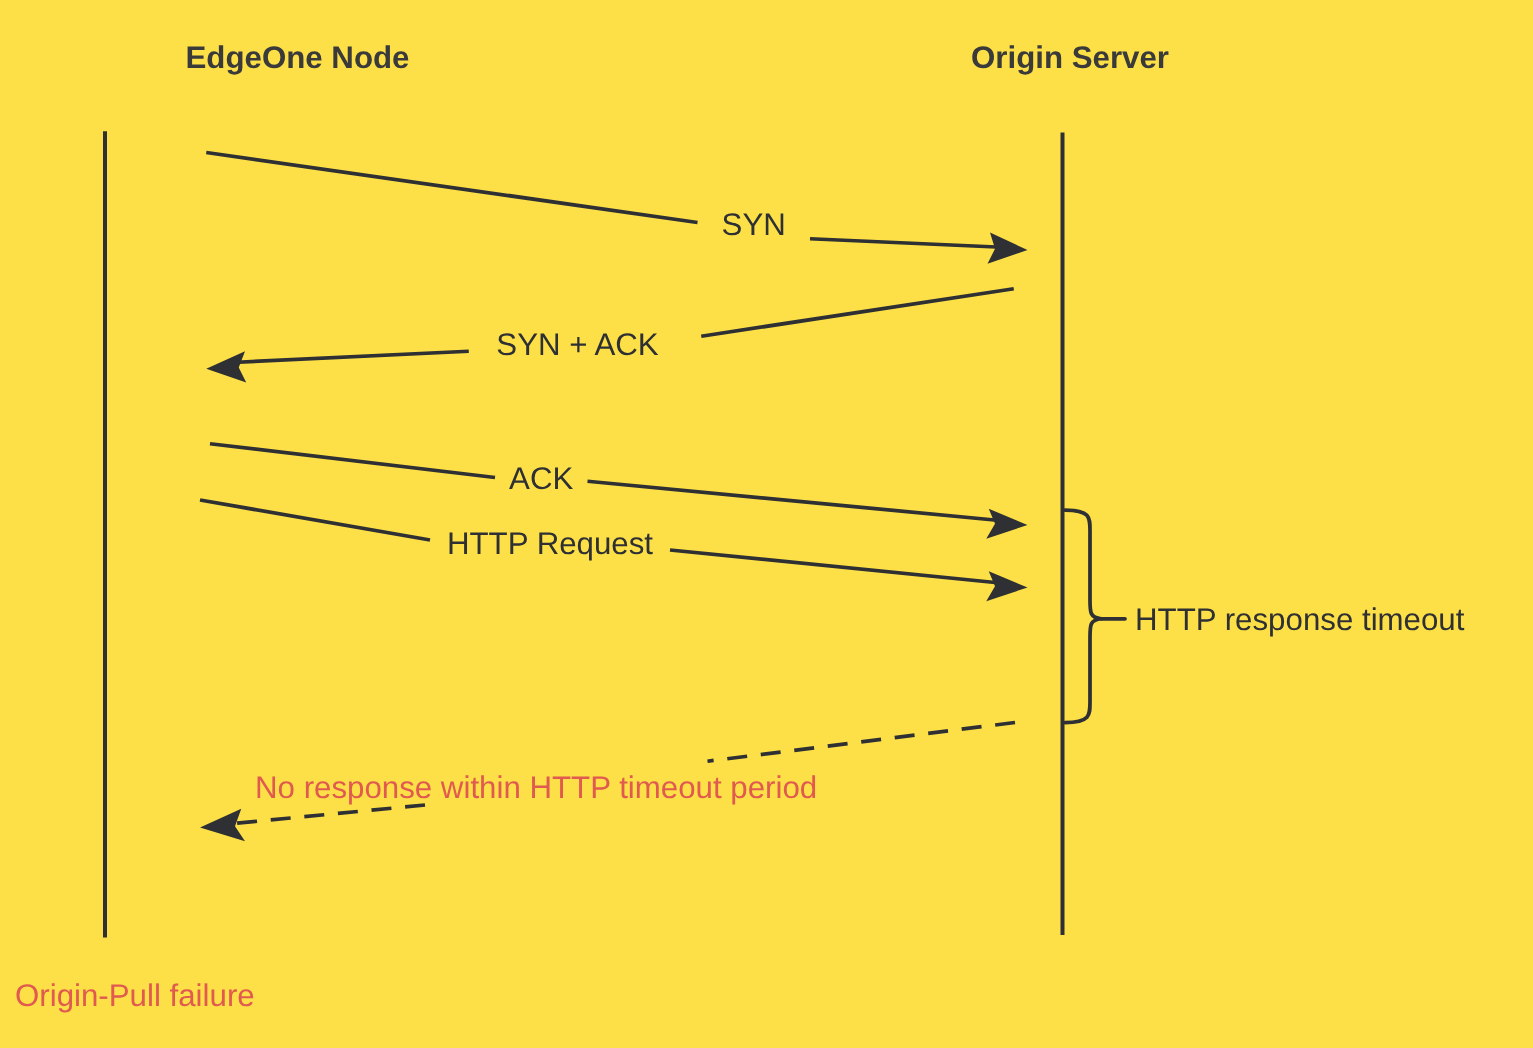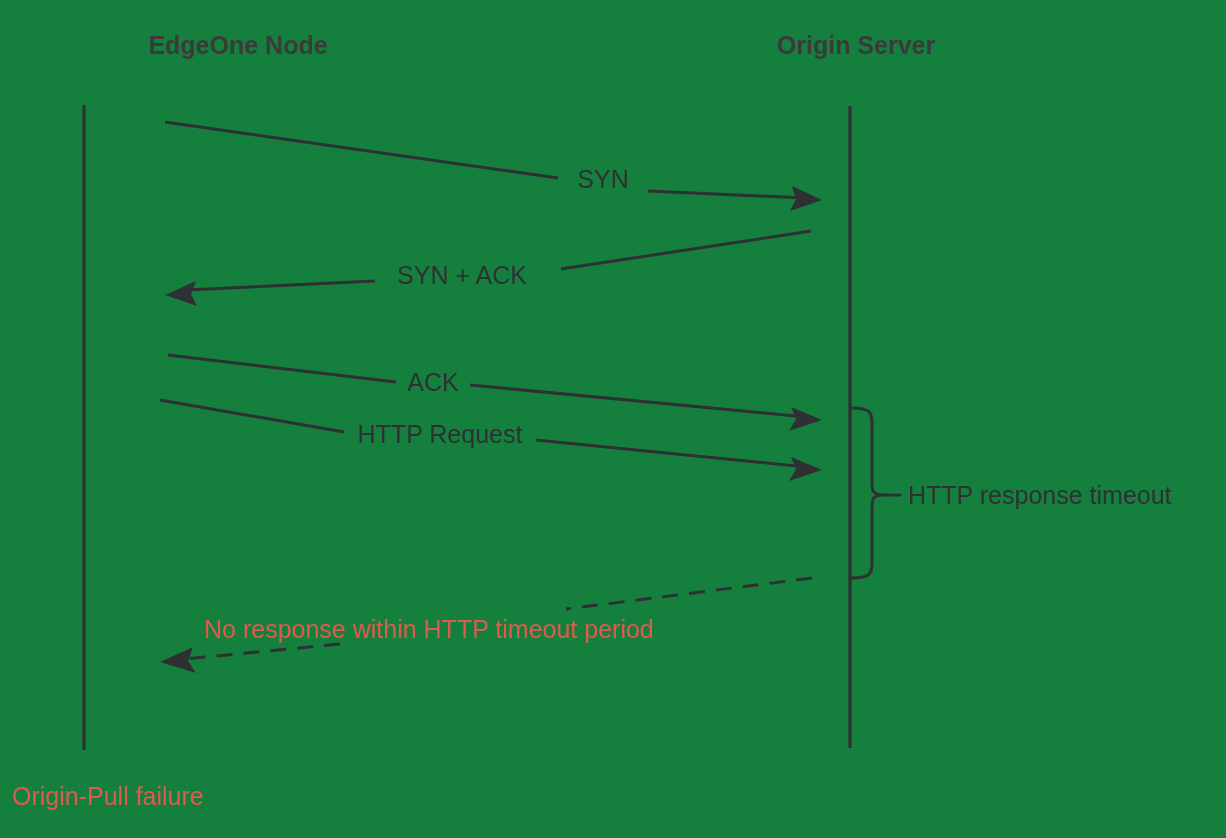--- a/index.html
+++ b/index.html
@@ -9,21 +9,21 @@
     background: #ffffff;
   }
   body {
     font-family: "Liberation Sans", sans-serif;
     -webkit-font-smoothing: antialiased;
   }
   #canvas {
     position: relative;
     width: 1226px;
     height: 838px;
-    background: #15803d;
+    background: #fde047;
     overflow: hidden;
   }
   #diagram-svg {
     position: absolute;
     left: 0;
     top: 0;
     width: 1226px;
     height: 838px;
     display: block;
   }

